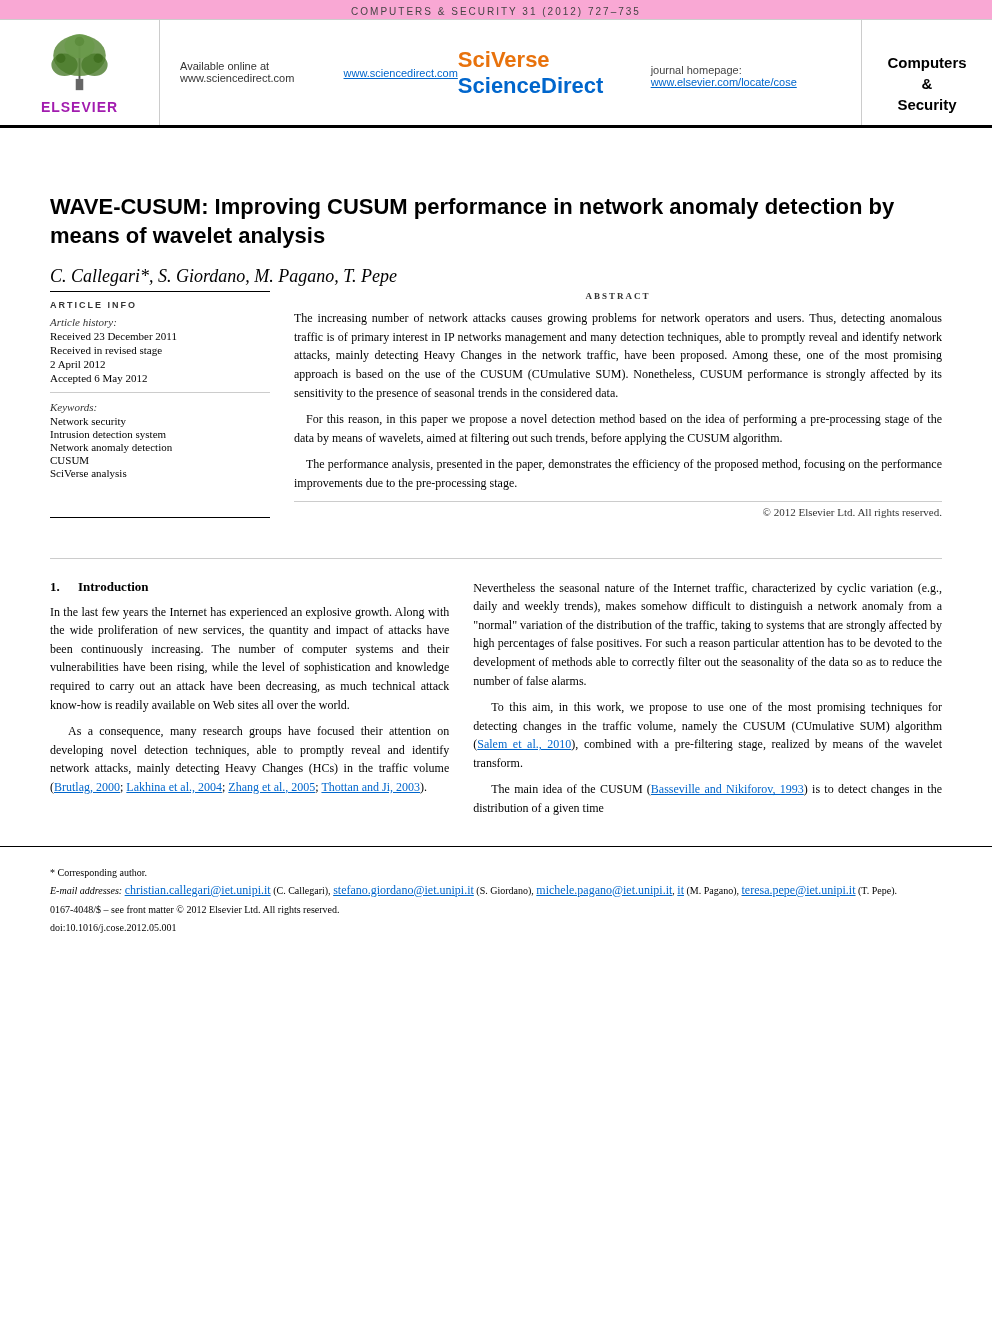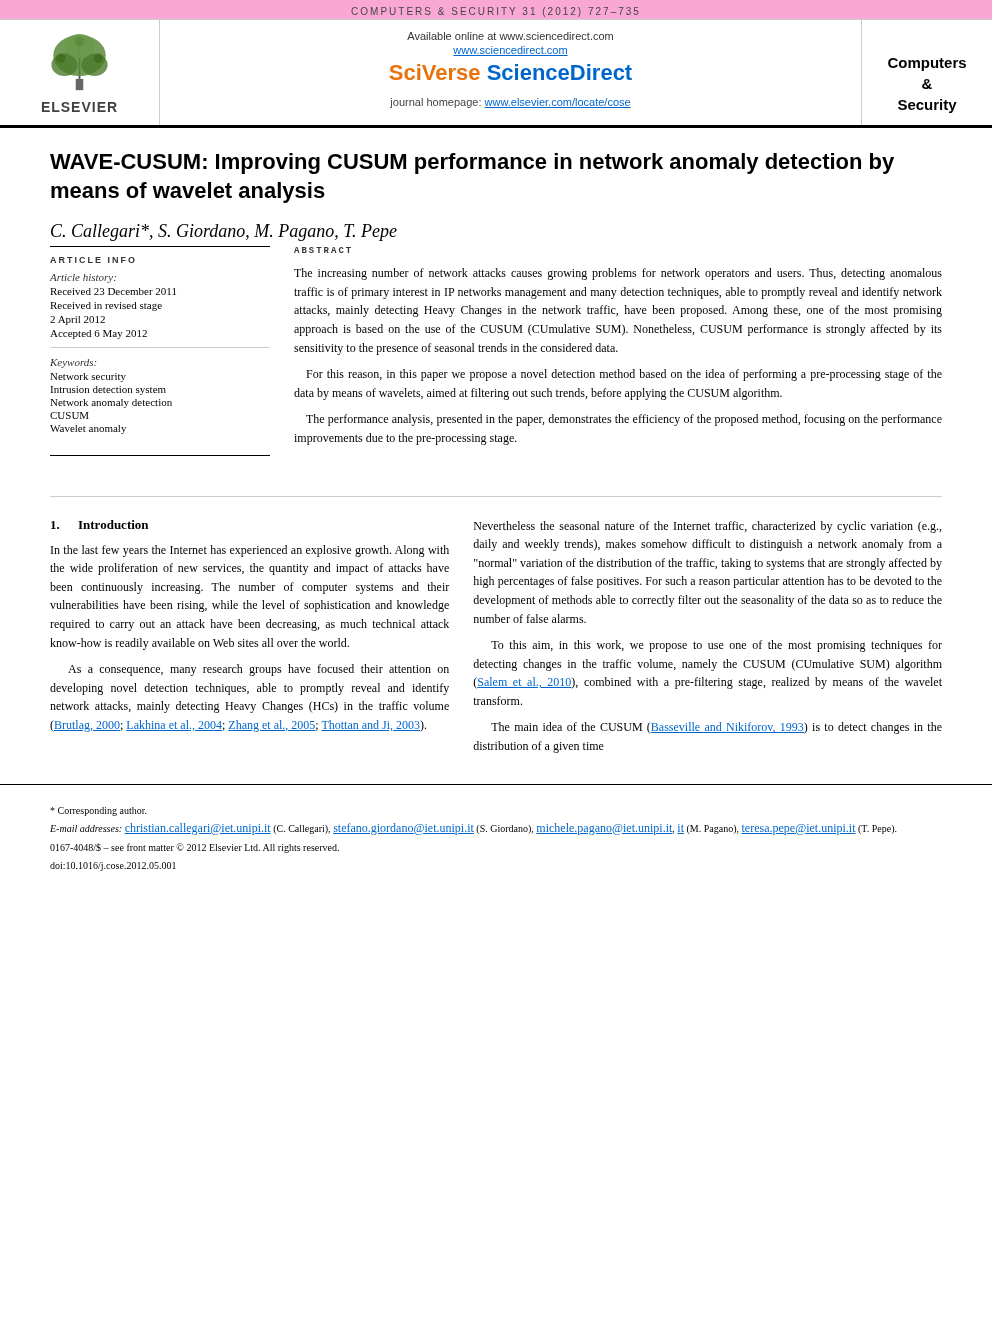--- a/index.html
+++ b/index.html
@@ -39,29 +39,29 @@
       flex-direction: column;
       align-items: center;
       justify-content: center;
       padding: 10px;
     }
 
     .elsevier-label {
       font-family: Arial, sans-serif;
       font-size: 14px;
       font-weight: bold;
-      color: #404040;
+      color: #a21caf;
       letter-spacing: 1px;
       margin-top: 4px;
     }
 
     .header-center {
       flex: 1;
       display: flex;
-      flex-direction: column;
+      flex-direction: row;
       align-items: center;
       padding: 10px 20px;
       border-right: 1px solid #ccc;
     }
 
     .available-online {
       font-size: 11px;
       color: #333;
       font-family: Arial, sans-serif;
       margin-bottom: 2px;
@@ -109,20 +109,21 @@
       font-size: 15px;
       font-weight: bold;
       color: #000;
       text-align: center;
       line-height: 1.4;
     }
 
     
     .article-body {
       padding: 20px 50px 24px 50px;
+      margin-top: 45px;
     }
 
     .article-title {
       font-size: 22px;
       font-weight: bold;
       line-height: 1.3;
       margin-bottom: 16px;
       color: #000;
       font-family: Arial, sans-serif;
     }
@@ -193,25 +194,26 @@
       color: #000;
       margin-bottom: 1px;
     }
 
     .abstract-section {
       flex: 1;
     }
 
     .abstract-title {
       font-size: 9px;
-      font-family: Liberation Mono, monospace;
+      font-family: Liberation Serif, serif;
       letter-spacing: 2px;
       font-weight: bold;
       color: #333;
       margin-bottom: 8px;
+      text-align: center;
     }
 
     .abstract-text {
       font-size: 12px;
       line-height: 1.55;
       text-align: justify;
       color: #000;
     }
 
     .abstract-text p {
@@ -374,31 +376,32 @@
       <div class="info-value">Received in revised stage</div>
       <div class="info-value">2 April 2012</div>
       <div class="info-value">Accepted 6 May 2012</div>
       <hr class="divider-line">
       <div class="keywords-section">
         <div class="info-label">Keywords:</div>
         <div class="keyword-item">Network security</div>
         <div class="keyword-item">Intrusion detection system</div>
         <div class="keyword-item">Network anomaly detection</div>
         <div class="keyword-item">CUSUM</div>
-        <div class="keyword-item">Wavelet anomaly</div>
+        <div class="keyword-item">SciVerse analysis</div>
       </div>
     </div>
 
     <div class="abstract-section">
       <div class="abstract-title">ABSTRACT</div>
       <div class="abstract-text">
         <p>The increasing number of network attacks causes growing problems for network operators and users. Thus, detecting anomalous traffic is of primary interest in IP networks management and many detection techniques, able to promptly reveal and identify network attacks, mainly detecting Heavy Changes in the network traffic, have been proposed. Among these, one of the most promising approach is based on the use of the CUSUM (CUmulative SUM). Nonetheless, CUSUM performance is strongly affected by its sensitivity to the presence of seasonal trends in the considered data.</p>
         <p>For this reason, in this paper we propose a novel detection method based on the idea of performing a pre-processing stage of the data by means of wavelets, aimed at filtering out such trends, before applying the CUSUM algorithm.</p>
         <p>The performance analysis, presented in the paper, demonstrates the efficiency of the proposed method, focusing on the performance improvements due to the pre-processing stage.</p>
       </div>
+      <div class="copyright">© 2012 Elsevier Ltd. All rights reserved.</div>
     </div>
 
   </div>
 </div>
 
 <hr style="border:none; border-top:1px solid #ccc; margin:0 50px;">
 
 <div class="main-content">
   <div class="main-two-col">
 

